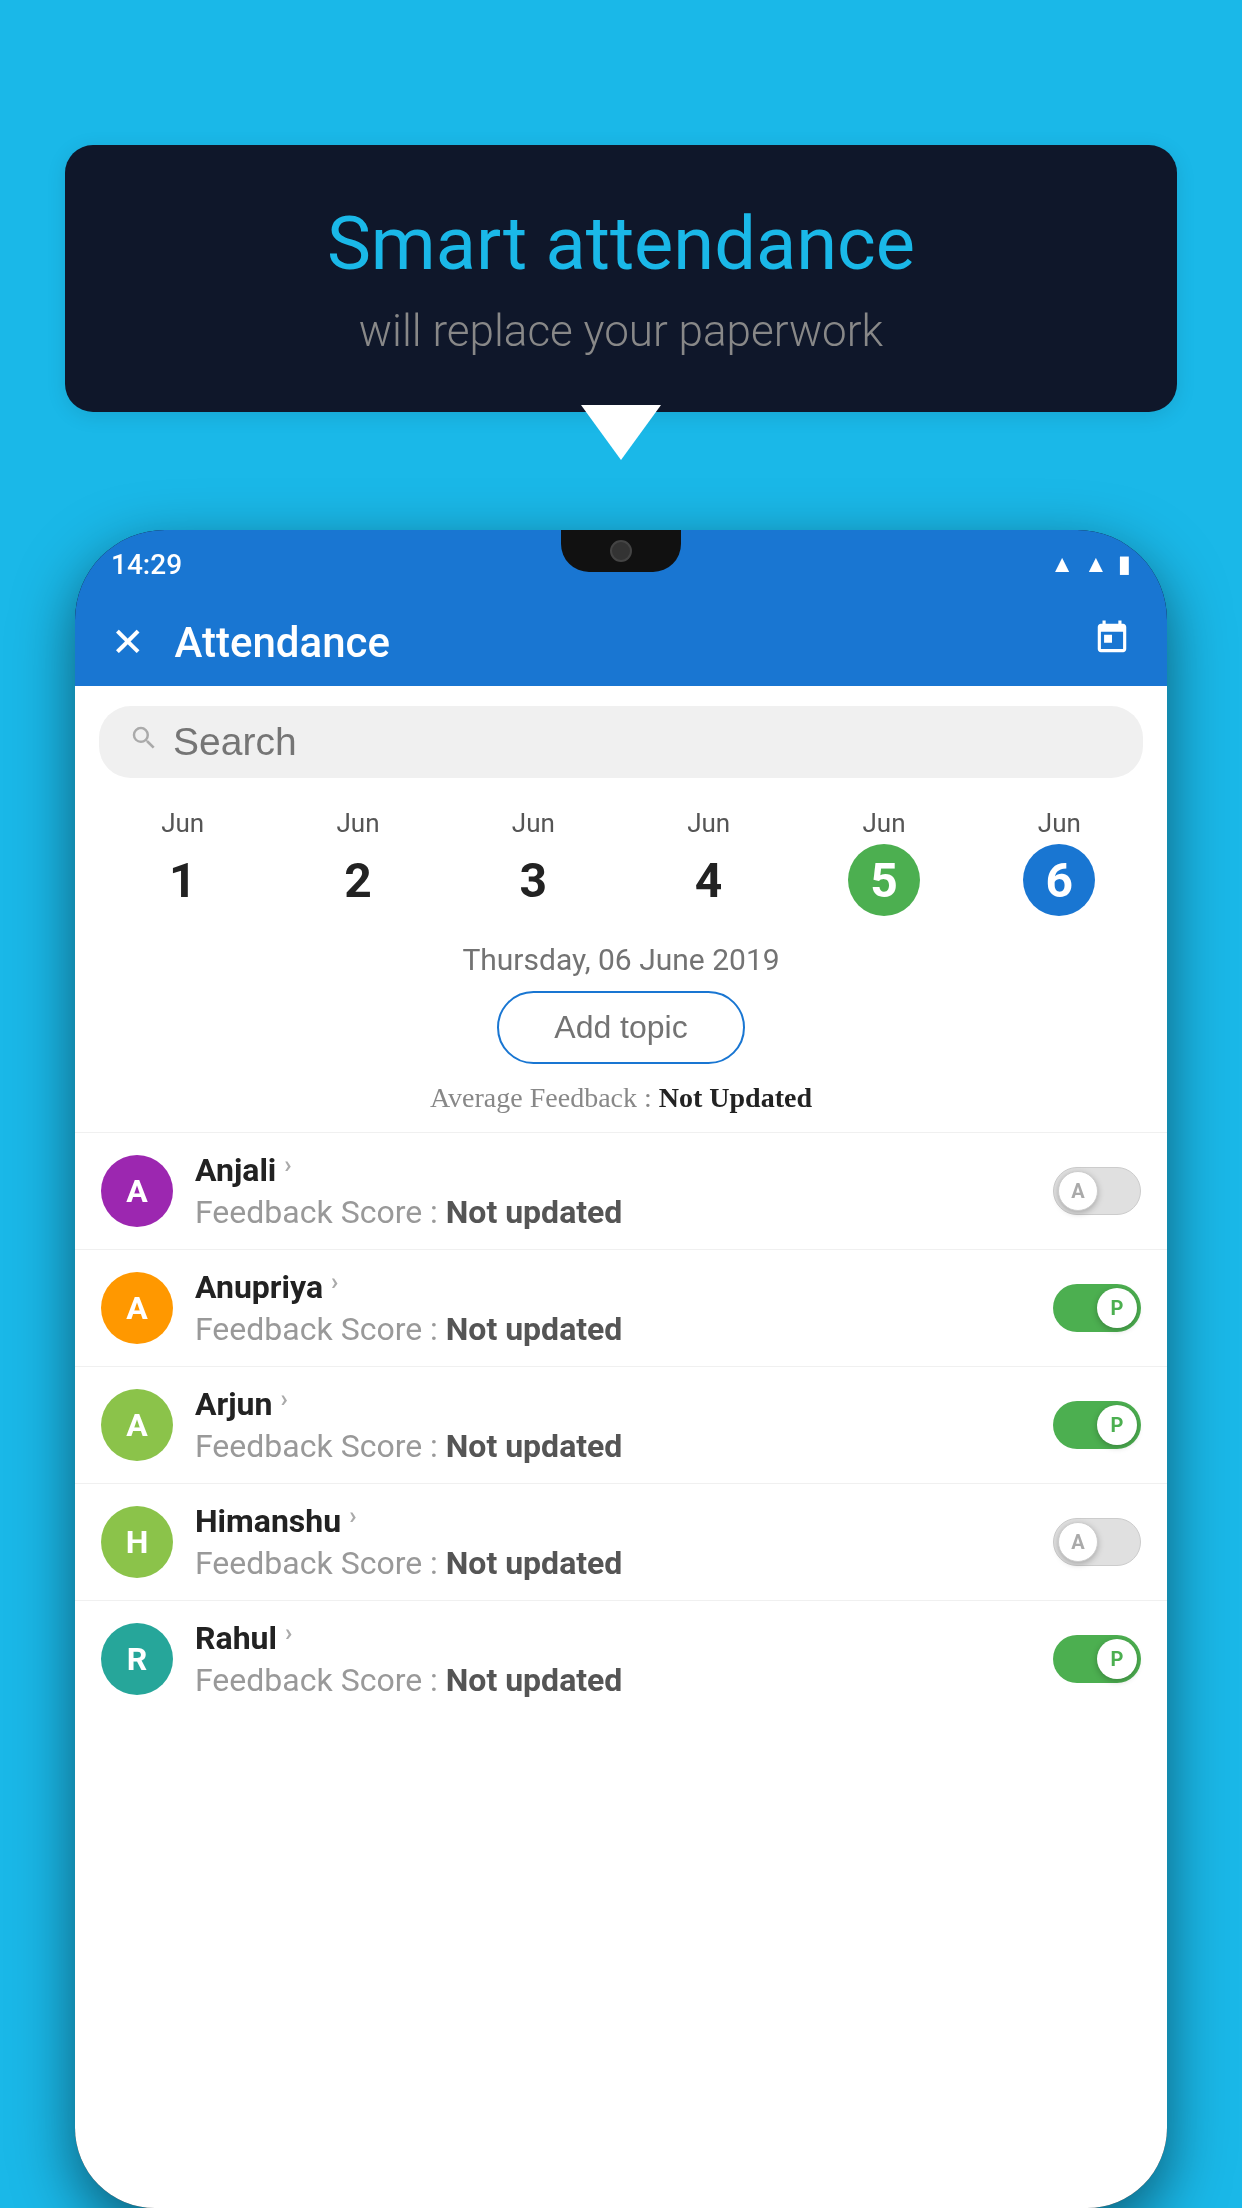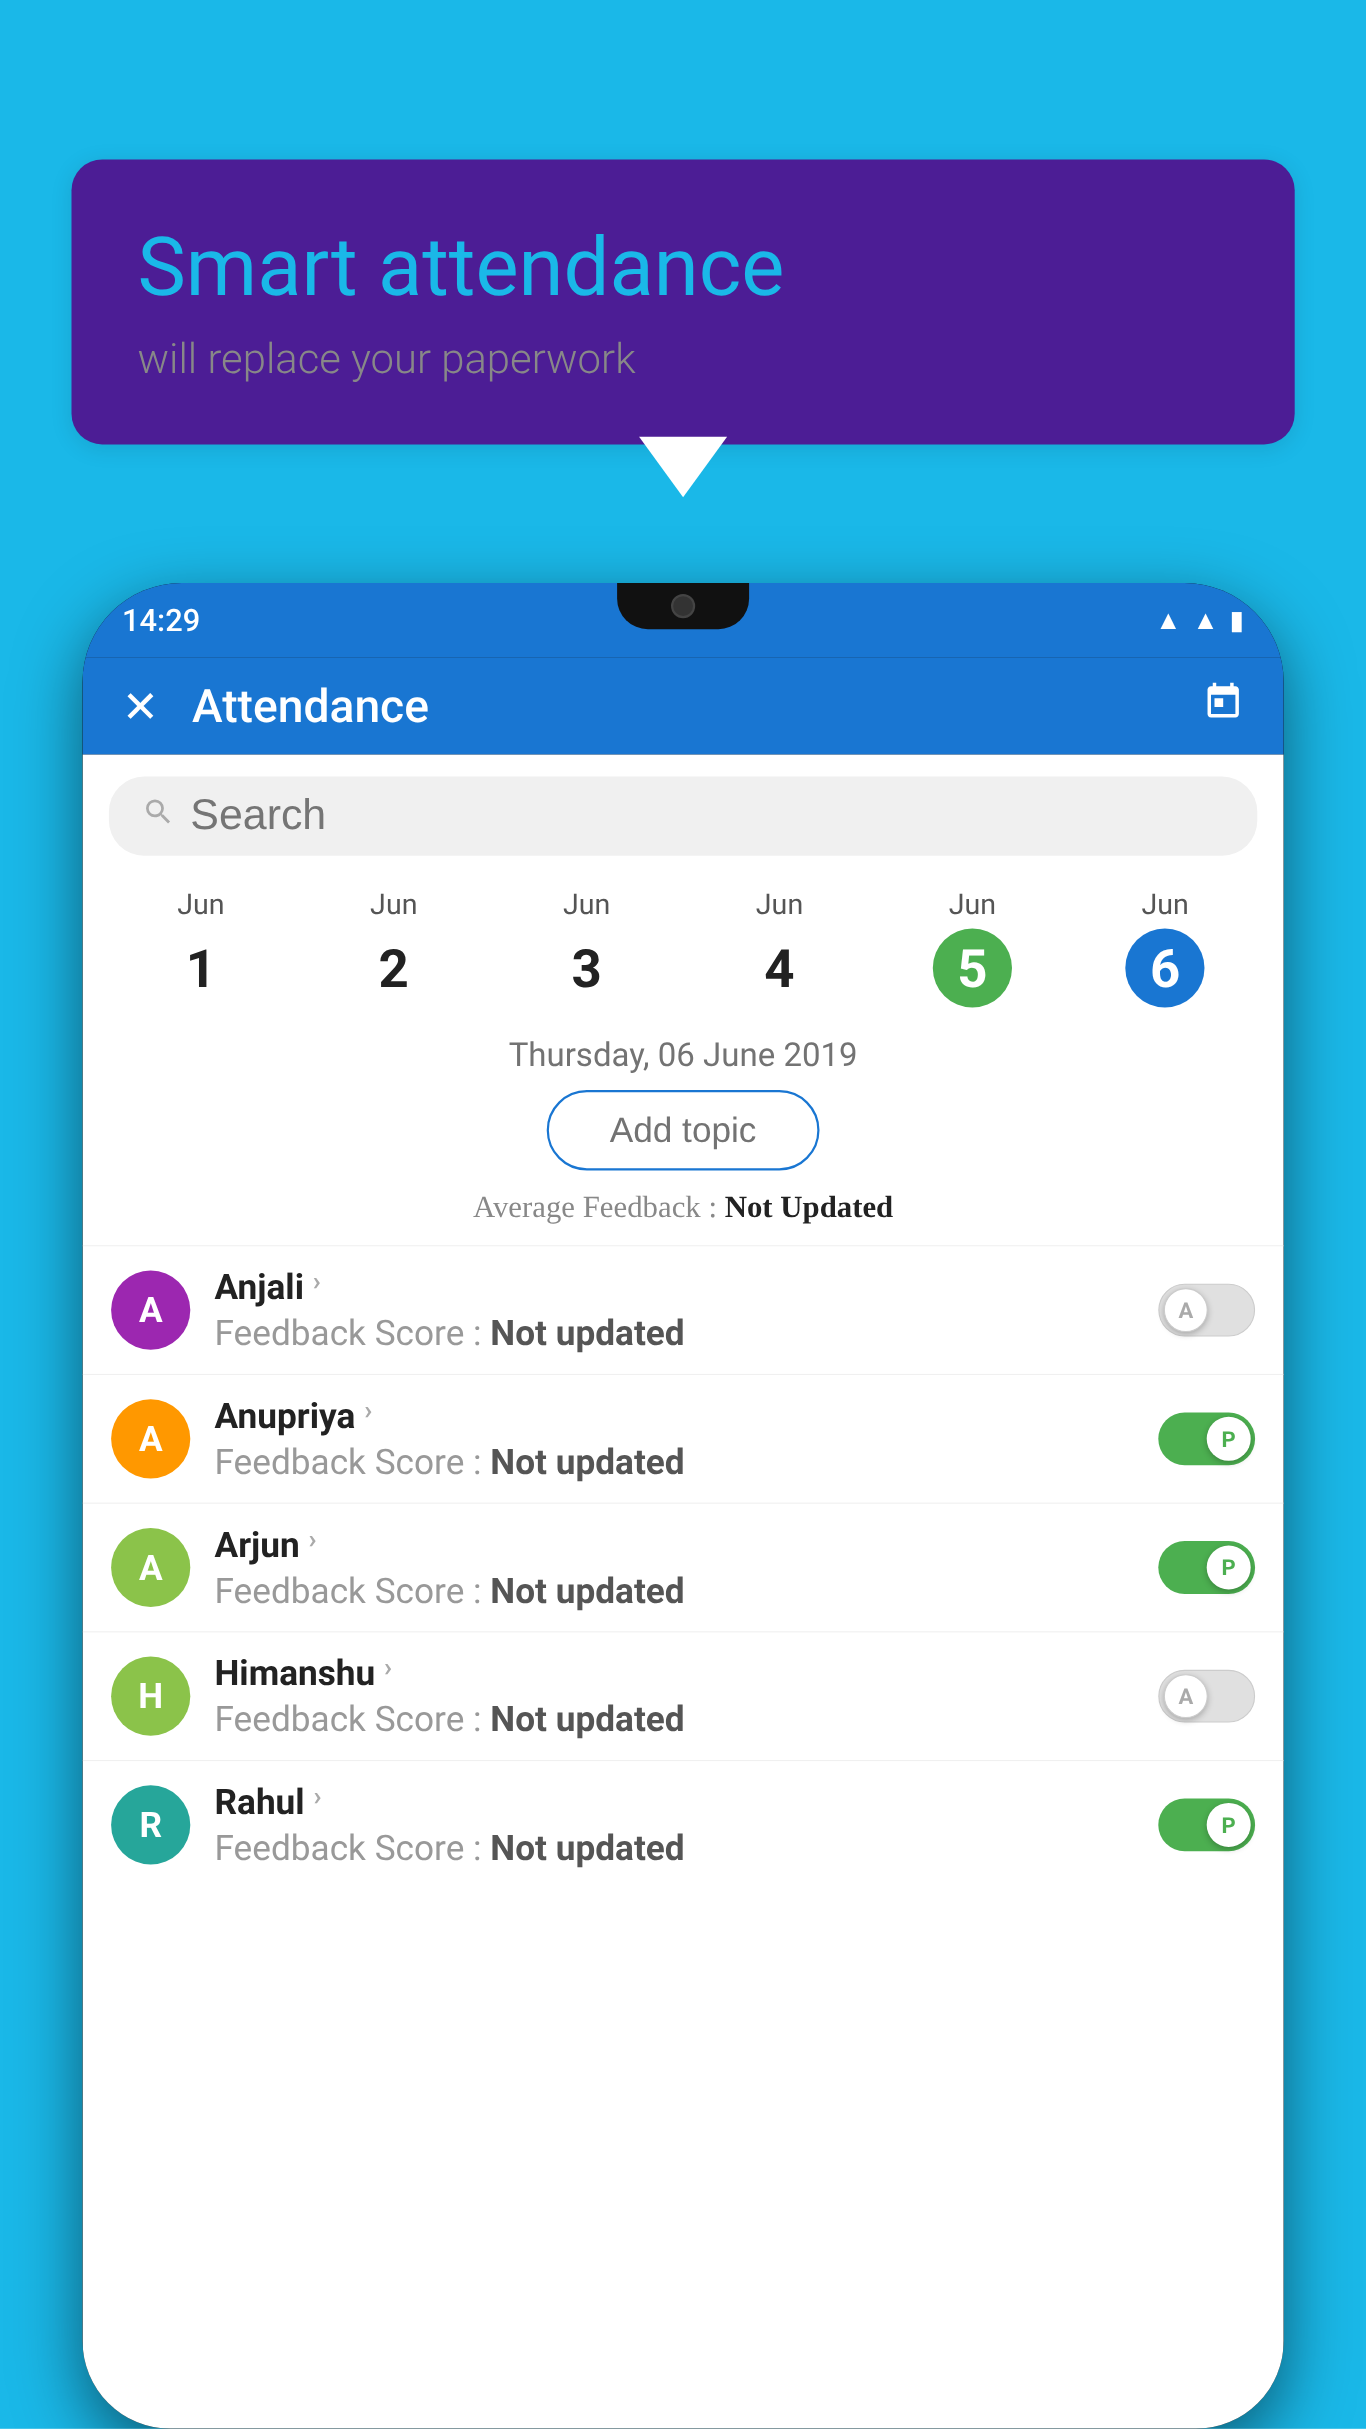--- a/index.html
+++ b/index.html
@@ -12,24 +12,24 @@
       overflow: hidden;
       position: relative;
     }
 
     
     .speech-bubble {
       position: absolute;
       top: 145px;
       left: 65px;
       right: 65px;
-      background: #4c1d95;
+      background: #0f172a;
       border-radius: 28px;
       padding: 55px 60px 55px 60px;
-      text-align: left;
+      text-align: center;
       box-shadow: 0 4px 20px rgba(0,0,0,0.1);
     }
     .speech-bubble::after {
       content: '';
       position: absolute;
       bottom: -48px;
       left: 50%;
       transform: translateX(-50%);
       width: 0;
       height: 0;
@@ -37,21 +37,21 @@
       border-right: 40px solid transparent;
       border-top: 55px solid white;
     }
     .speech-bubble-title {
       font-size: 74px;
       color: #1ab8e8;
       font-weight: 400;
       margin-bottom: 18px;
     }
     .speech-bubble-subtitle {
-      font-size: 38px;
+      font-size: 44px;
       color: #888;
       font-weight: 300;
     }
 
     
     .phone-frame {
       position: absolute;
       top: 530px;
       left: 75px;
       right: 75px;

